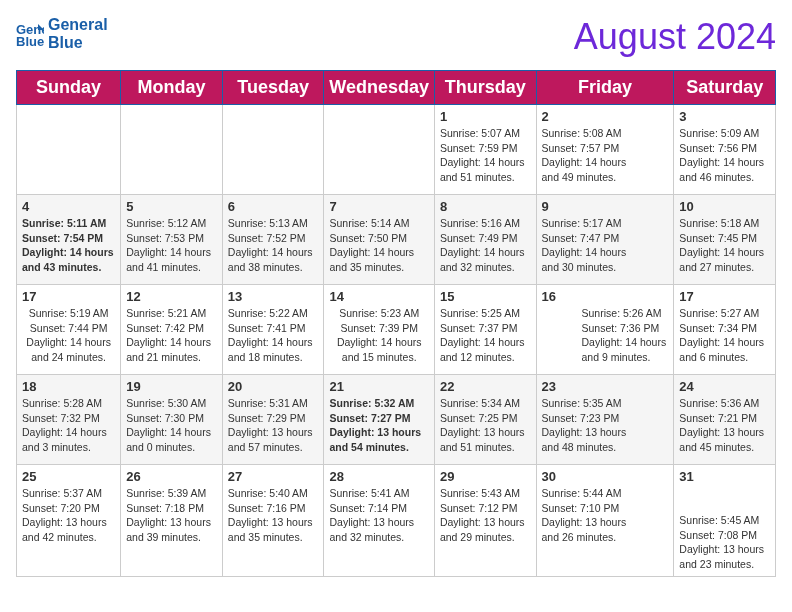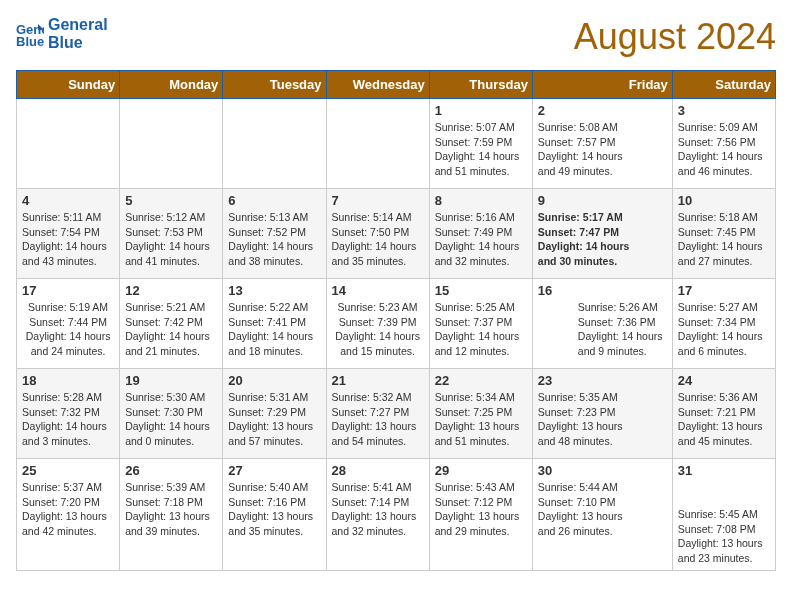--- a/index.html
+++ b/index.html
@@ -24,37 +24,37 @@
       width: 28px;
       height: 28px;
       margin-right: 4px;
     }
     .title-block {
       text-align: right;
     }
     .month-title {
       font-size: 36px;
       font-weight: normal;
-      color: #a16207;
+      color: #6d28d9;
     }
     .location-title {
       font-size: 16px;
       color: #555;
     }
     table {
       width: 100%;
       border-collapse: collapse;
     }
     thead tr th {
-      background-color: #a16207;
+      background-color: #be185d;
       color: #fff;
-      font-size: 13px;
+      font-size: 18px;
       font-weight: bold;
       padding: 6px 4px;
-      text-align: right;
+      text-align: center;
       border: 1px solid #1a5fa8;
     }
     tbody tr td {
       vertical-align: top;
       border: 1px solid #ccc;
       padding: 4px 5px;
       font-size: 11px;
       color: #333;
       min-width: 100px;
       height: 90px;
@@ -134,21 +134,21 @@
           <span class="day-num">3</span>
           <div class="day-info" style="white-space: pre-line;">Sunrise: 5:09 AM
 Sunset: 7:56 PM
 Daylight: 14 hours
 and 46 minutes.</div>
         </td>
       </tr>
       <tr>
         <td>
           <span class="day-num">4</span>
-          <div class="day-info" style="white-space: pre-line;">Sunrise: 5:11 AM
+          <div class="day-info" style="white-space: pre-line; font-weight: bold;">Sunrise: 5:11 AM
 Sunset: 7:54 PM
 Daylight: 14 hours
 and 43 minutes.</div>
         </td>
         <td>
           <span class="day-num">5</span>
           <div class="day-info" style="white-space: pre-line;">Sunrise: 5:12 AM
 Sunset: 7:53 PM
 Daylight: 14 hours
 and 41 minutes.</div>
@@ -169,21 +169,21 @@
         </td>
         <td>
           <span class="day-num">8</span>
           <div class="day-info" style="white-space: pre-line;">Sunrise: 5:16 AM
 Sunset: 7:49 PM
 Daylight: 14 hours
 and 32 minutes.</div>
         </td>
         <td>
           <span class="day-num">9</span>
-          <div class="day-info" style="white-space: pre-line; font-weight: bold;">Sunrise: 5:17 AM
+          <div class="day-info" style="white-space: pre-line;">Sunrise: 5:17 AM
 Sunset: 7:47 PM
 Daylight: 14 hours
 and 30 minutes.</div>
         </td>
         <td>
           <span class="day-num">10</span>
           <div class="day-info" style="white-space: pre-line;">Sunrise: 5:18 AM
 Sunset: 7:45 PM
 Daylight: 14 hours
 and 27 minutes.</div>
@@ -257,21 +257,21 @@
         </td>
         <td>
           <span class="day-num">20</span>
           <div class="day-info" style="white-space: pre-line;">Sunrise: 5:31 AM
 Sunset: 7:29 PM
 Daylight: 13 hours
 and 57 minutes.</div>
         </td>
         <td>
           <span class="day-num">21</span>
-          <div class="day-info" style="white-space: pre-line;">Sunrise: 5:32 AM
+          <div class="day-info" style="white-space: pre-line; font-weight: bold;">Sunrise: 5:32 AM
 Sunset: 7:27 PM
 Daylight: 13 hours
 and 54 minutes.</div>
         </td>
         <td>
           <span class="day-num">22</span>
           <div class="day-info" style="white-space: pre-line;">Sunrise: 5:34 AM
 Sunset: 7:25 PM
 Daylight: 13 hours
 and 51 minutes.</div>

